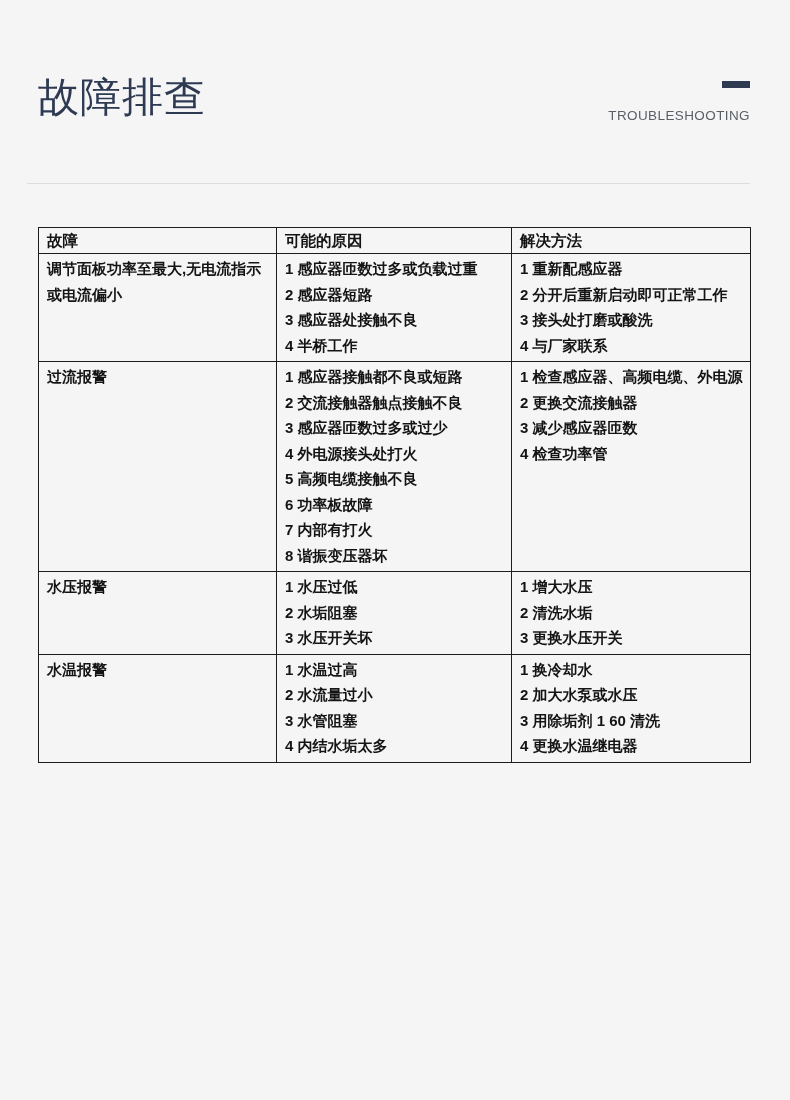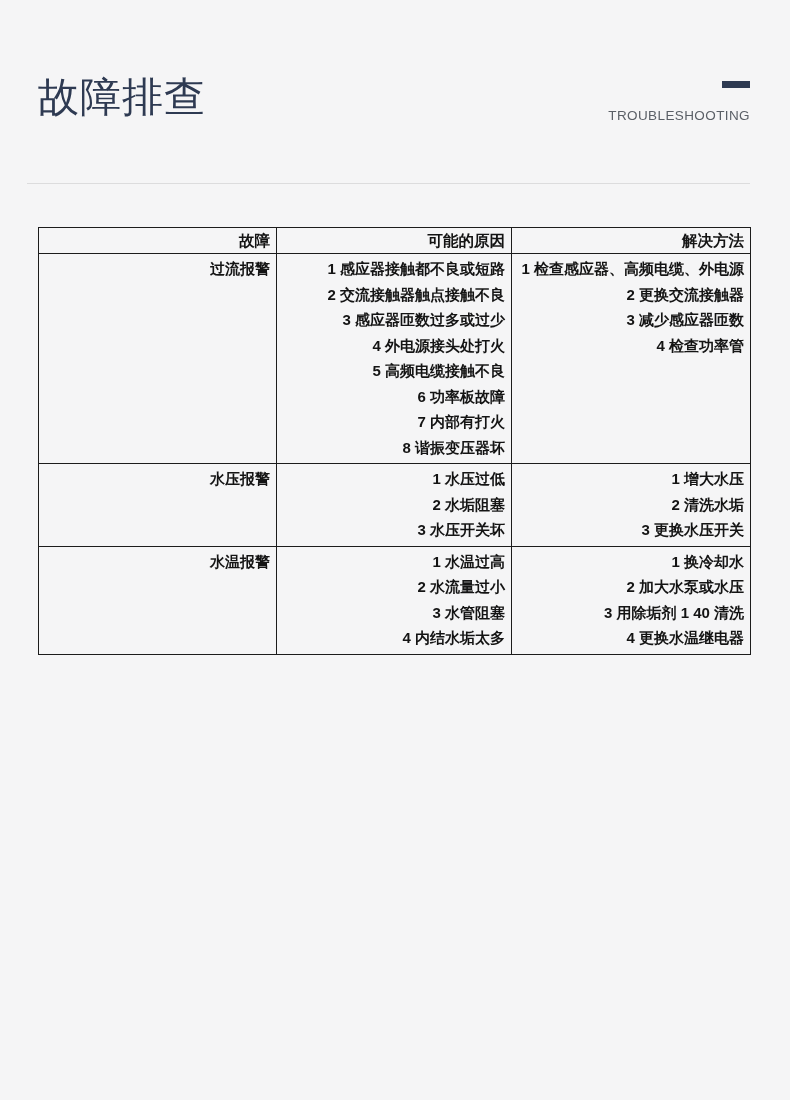--- a/index.html
+++ b/index.html
@@ -42,21 +42,21 @@
   }
   table.trouble-table {
     position: absolute; left: 38px; top: 227px;
     width: 712px;
     border-collapse: collapse;
     table-layout: fixed;
   }
   .trouble-table th, .trouble-table td {
     border: 1.6px solid var(--border);
     vertical-align: top;
-    text-align: right;
+    text-align: left;
     font-size: 15px;
     font-weight: bold;
     color: var(--text);
     padding: 2px 6px 3px 8px;
   }
   .trouble-table th {
     height: 24px;
     font-size: 15.5px;
     padding-top: 3px;
     line-height: 19px;
@@ -81,20 +81,37 @@
     <col style="width:239px">
   </colgroup>
   <thead>
     <tr>
       <th>故障</th>
       <th>可能的原因</th>
       <th>解决方法</th>
     </tr>
   </thead>
   <tbody>
+      <tr>
+        <td>
+          <div class="line">调节面板功率至最大,无电流指示或电流偏小</div>
+        </td>
+        <td>
+          <div class="line">1 感应器匝数过多或负载过重</div>
+          <div class="line">2 感应器短路</div>
+          <div class="line">3 感应器处接触不良</div>
+          <div class="line">4 半桥工作</div>
+        </td>
+        <td>
+          <div class="line">1 重新配感应器</div>
+          <div class="line">2 分开后重新启动即可正常工作</div>
+          <div class="line">3 接头处打磨或酸洗</div>
+          <div class="line">4 与厂家联系</div>
+        </td>
+      </tr>
       <tr>
         <td>
           <div class="line">过流报警</div>
         </td>
         <td>
           <div class="line">1 感应器接触都不良或短路</div>
           <div class="line">2 交流接触器触点接触不良</div>
           <div class="line">3 感应器匝数过多或过少</div>
           <div class="line">4 外电源接头处打火</div>
           <div class="line">5 高频电缆接触不良</div>
@@ -130,18 +147,18 @@
         </td>
         <td>
           <div class="line">1 水温过高</div>
           <div class="line">2 水流量过小</div>
           <div class="line">3 水管阻塞</div>
           <div class="line">4 内结水垢太多</div>
         </td>
         <td>
           <div class="line">1 换冷却水</div>
           <div class="line">2 加大水泵或水压</div>
-          <div class="line">3 用除垢剂 1 40 清洗</div>
+          <div class="line">3 用除垢剂 1 60 清洗</div>
           <div class="line">4 更换水温继电器</div>
         </td>
       </tr>
     </tbody>
 </table>
 
 </body></html>

